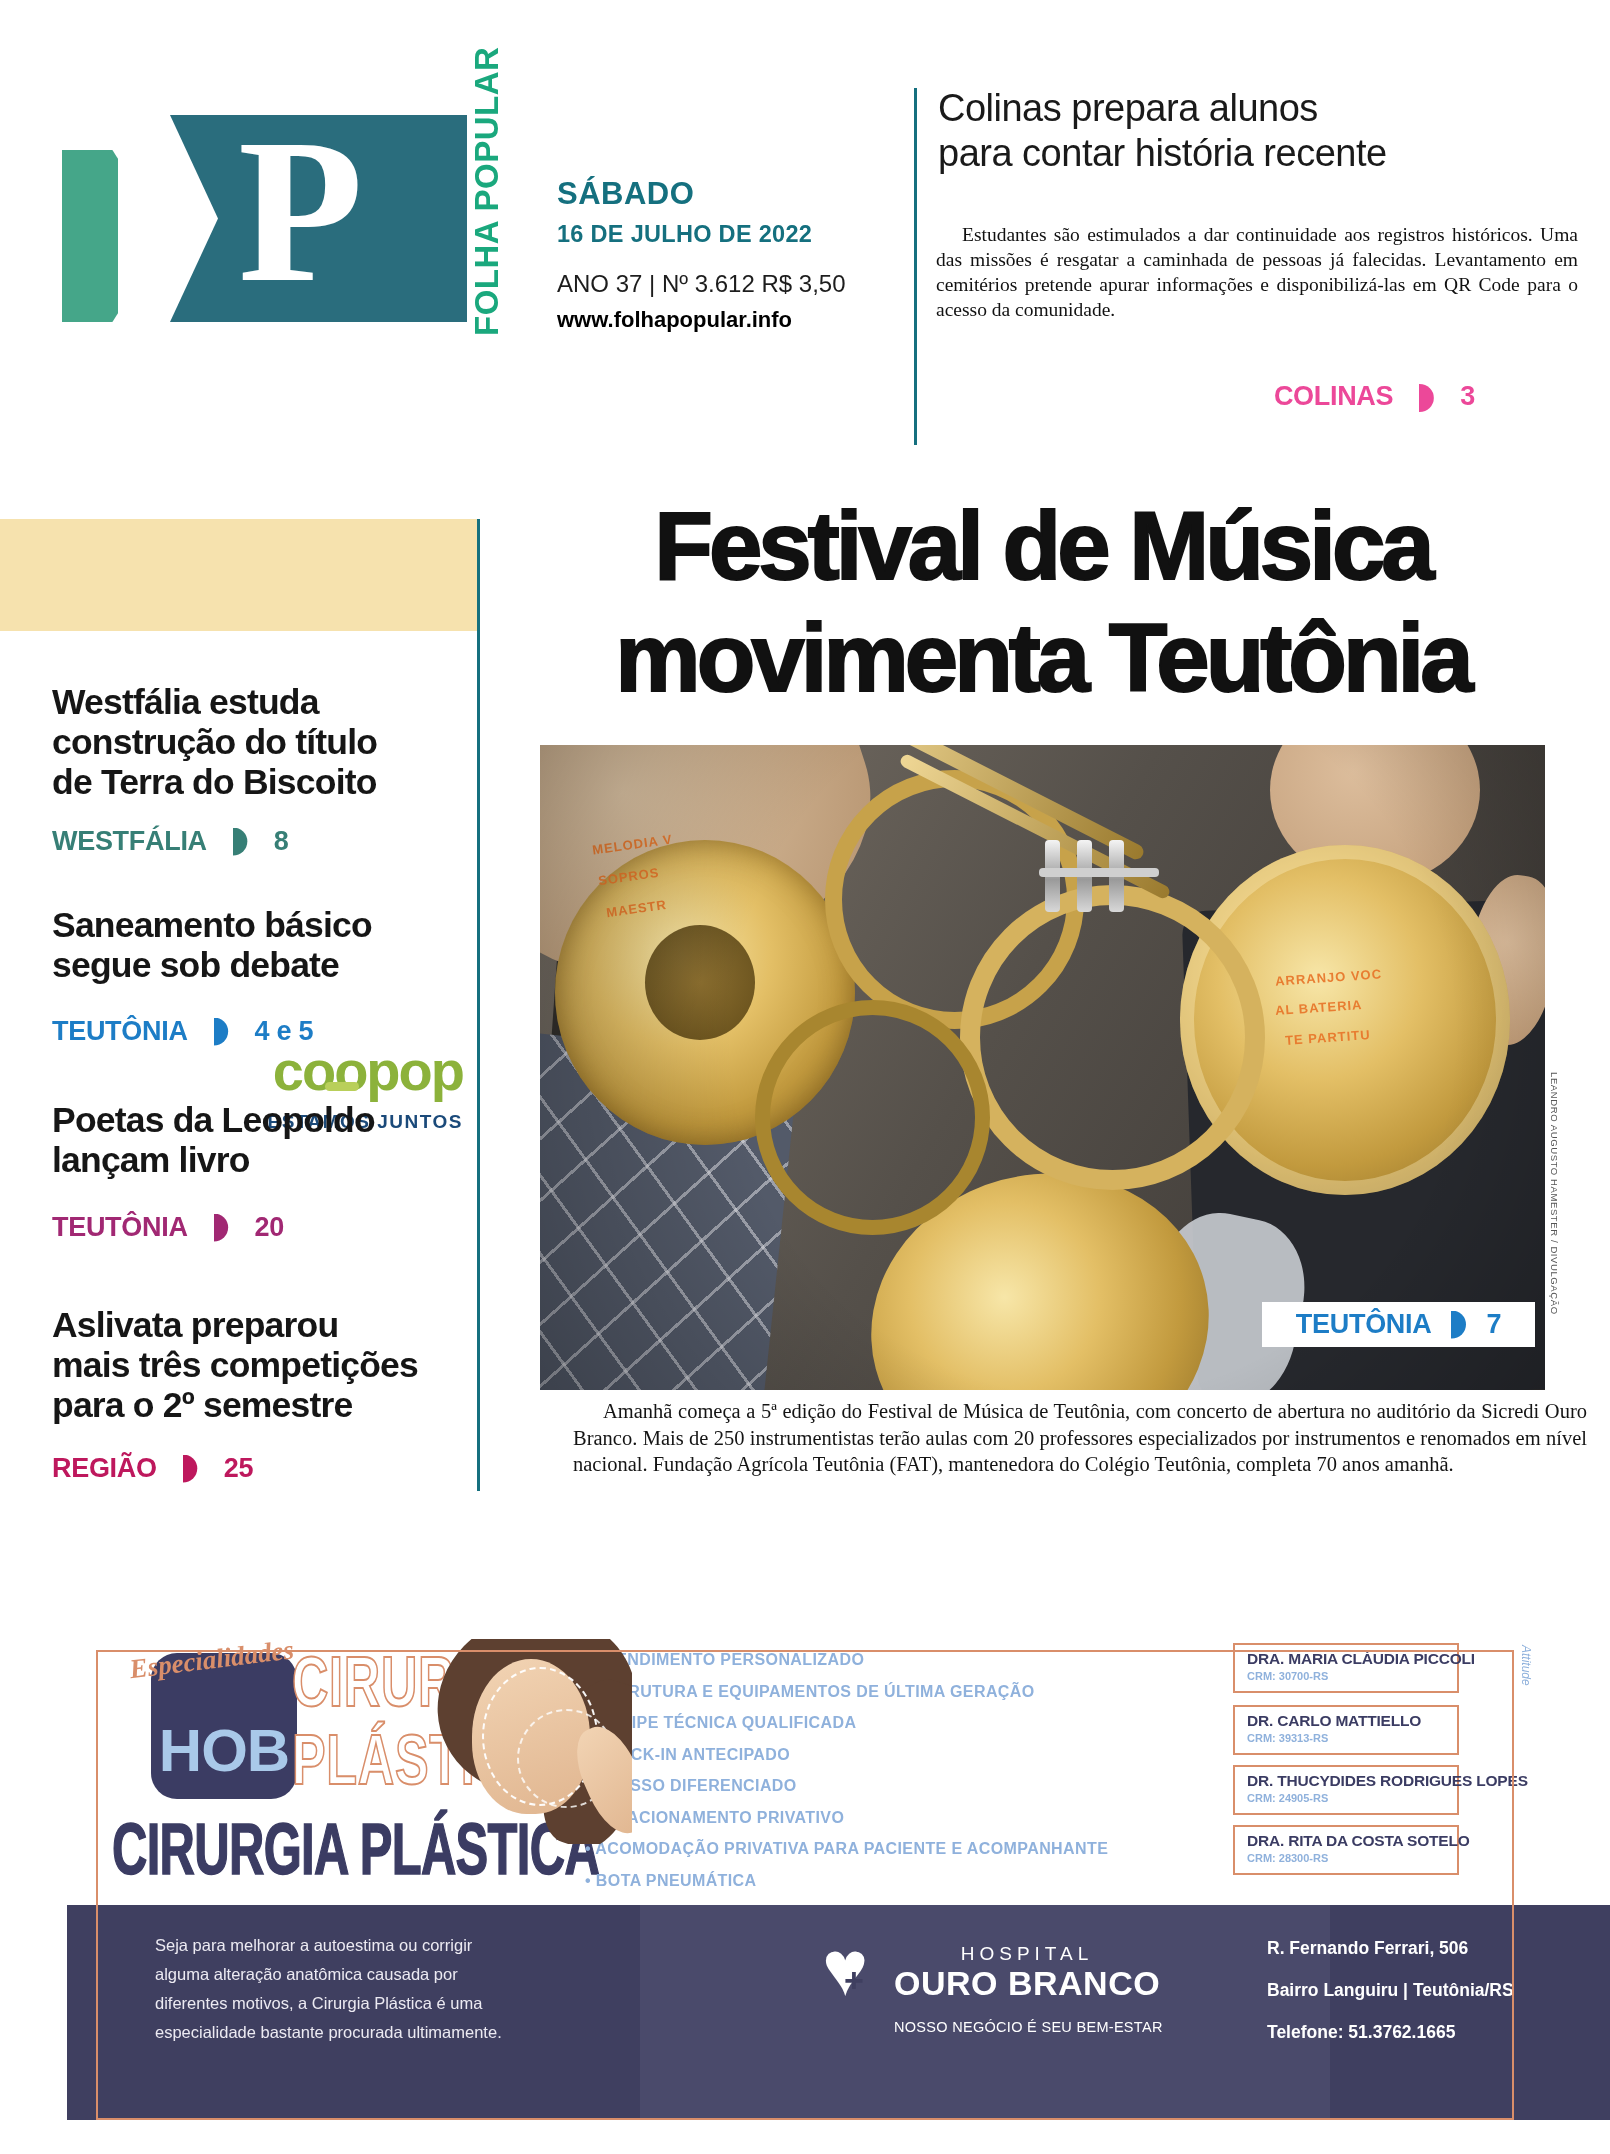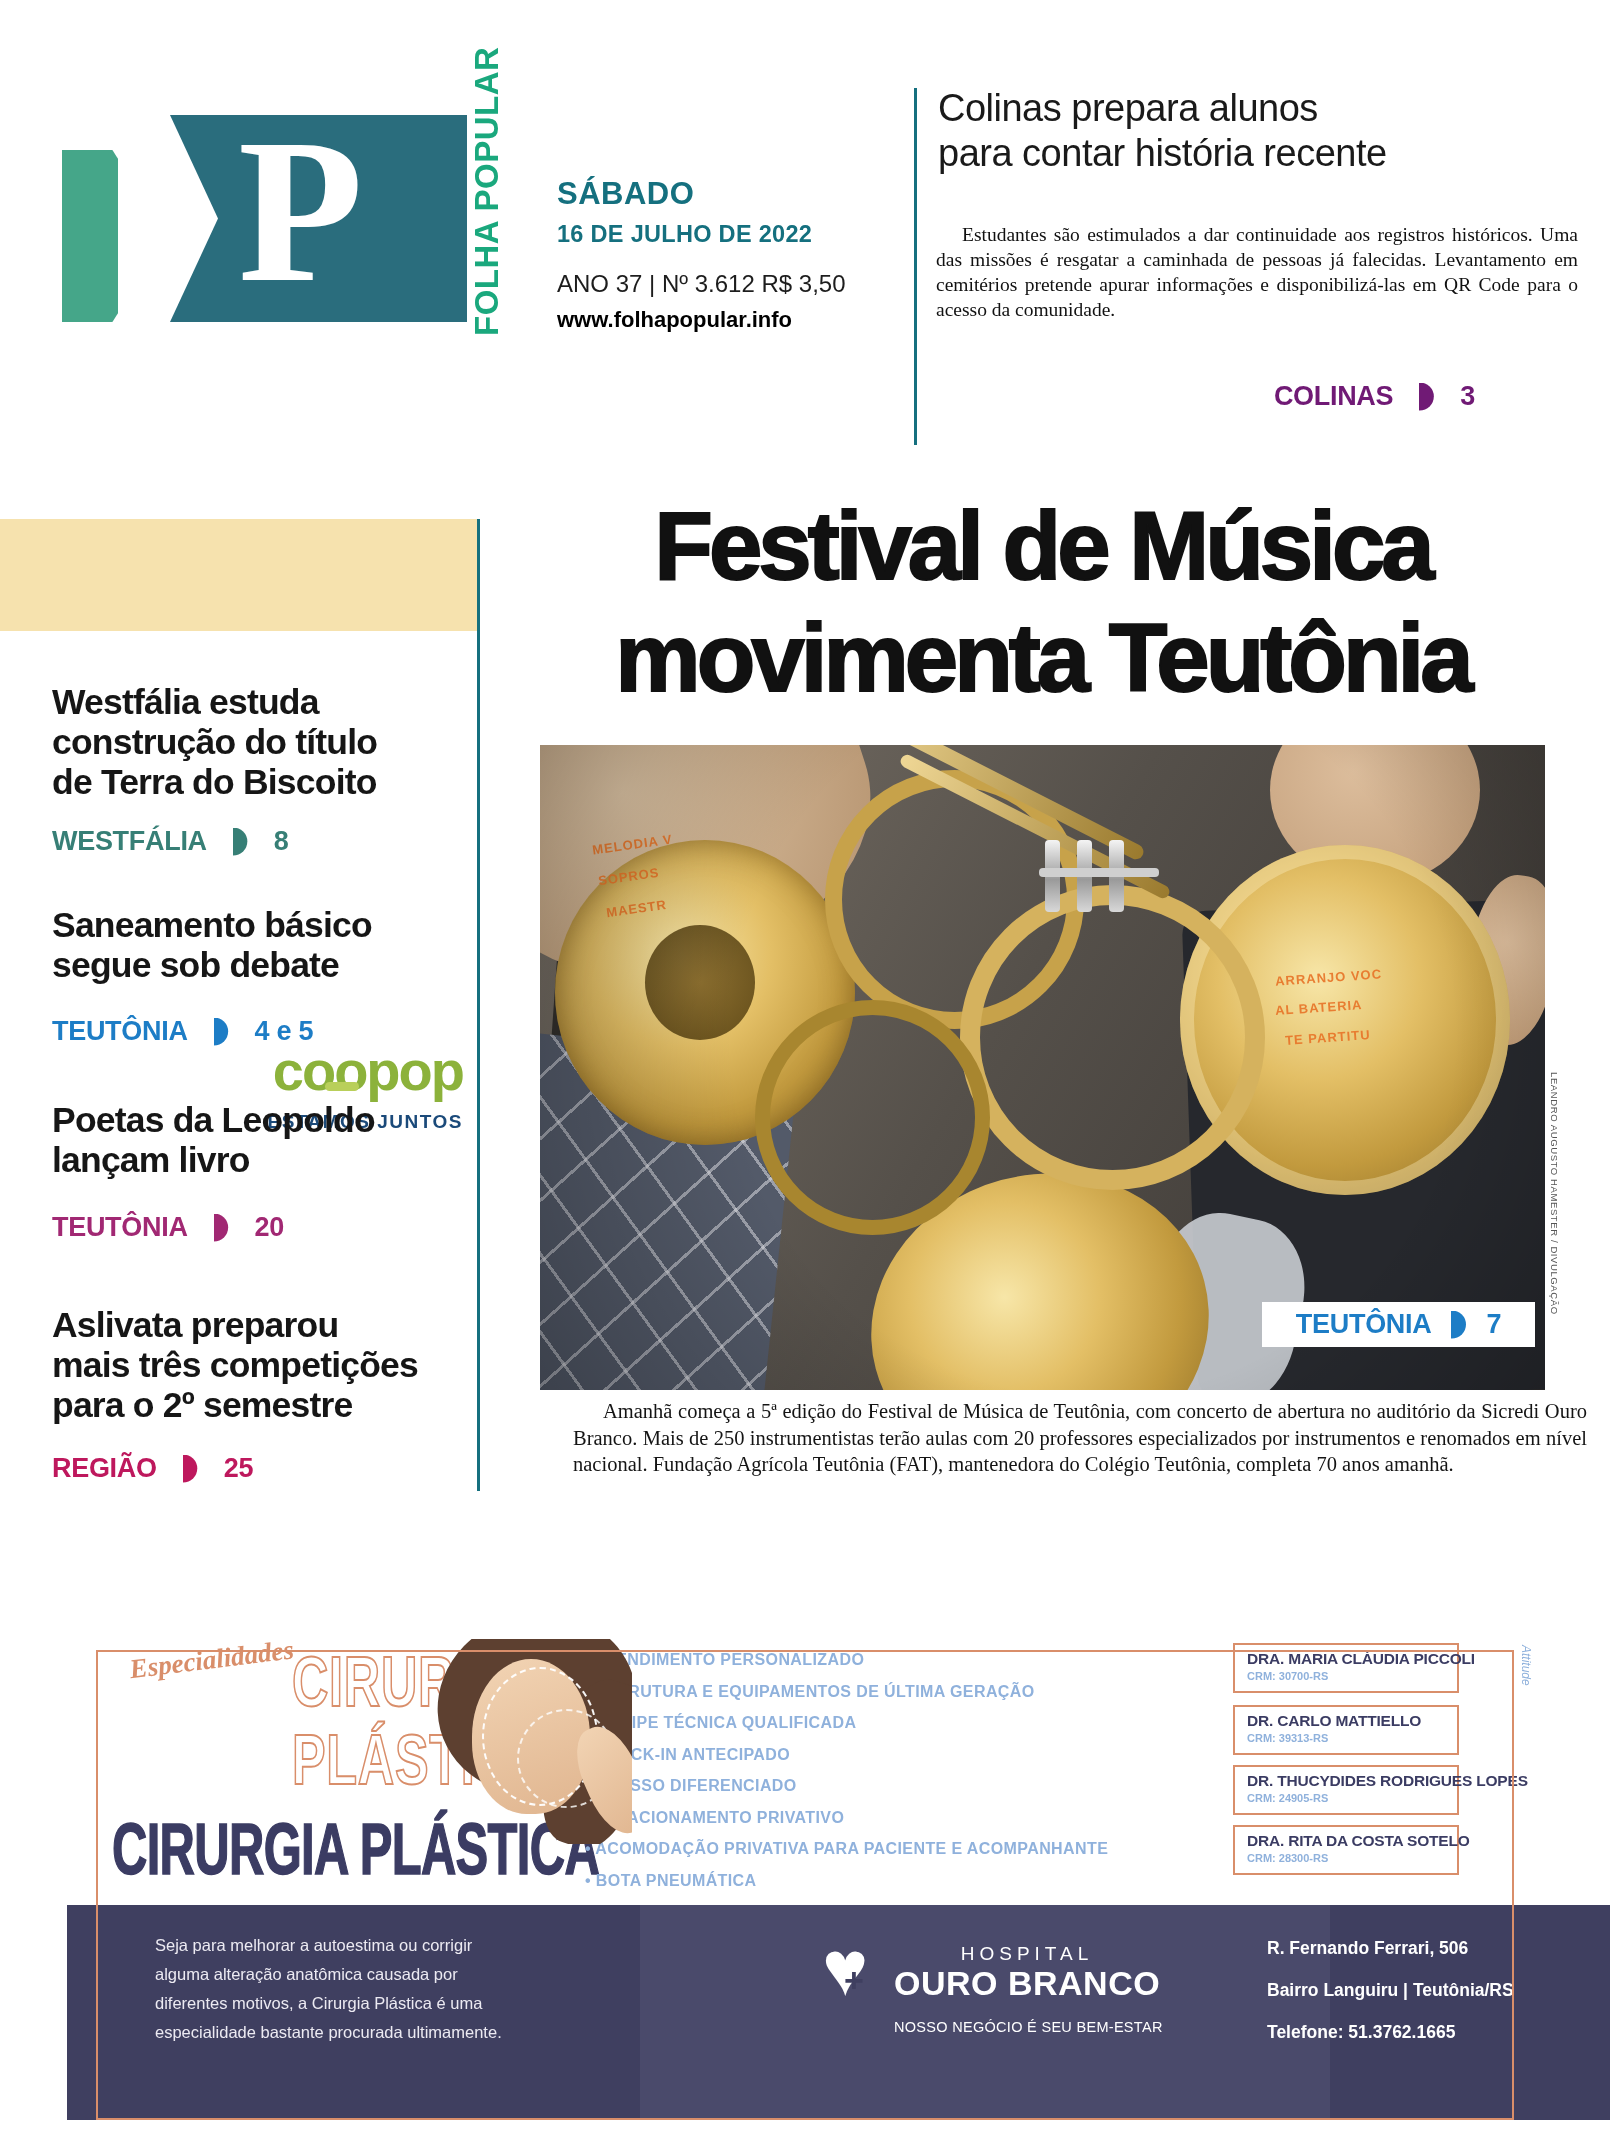--- a/index.html
+++ b/index.html
@@ -170,21 +170,21 @@
     <div class="abs m-ed">ANO 37 | Nº 3.612 R$ 3,50</div>
     <div class="abs m-web">www.folhapopular.info</div>
 
     <div class="abs vline v1"></div>
   </header>
 
   <section>
     <div class="abs t-head">Colinas prepara alunos
 para contar história recente</div>
     <div class="abs t-body">Estudantes são estimulados a dar continuidade aos registros históricos. Uma das missões é resgatar a caminhada de pessoas já falecidas. Levantamento em cemitérios pretende apurar informações e disponibilizá-las em QR Code para o acesso da comunidade.</div>
-    <div class="abs tagrow t-tag" style="color: #701a75;">
+    <div class="abs tagrow t-tag" style="color: #ec4899; align-items: flex-end;">
       <span>COLINAS</span>
       <span class="mk"></span>
       <span>3</span>
     </div>
   </section>
 
   <aside>
     <div class="abs c-band" style="background-color: rgb(246, 226, 174);">
       <div class="abs c-brand" style="color: rgb(140, 178, 59);">coopop</div>
       <div class="abs c-link"></div>
@@ -273,20 +273,23 @@
 
     <div class="abs f-caption">Amanhã começa a 5ª edição do Festival de Música de Teutônia, com concerto de abertura no auditório da Sicredi Ouro Branco. Mais de 250 instrumentistas terão aulas com 20 professores especializados por instrumentos e renomados em nível nacional. Fundação Agrícola Teutônia (FAT), mantenedora do Colégio Teutônia, completa 70 anos amanhã.</div>
   </main>
 
   <section class="abs ad">
     <div class="abs ad-border"></div>
 
     <div class="abs ad-wm">CIRURGIA
 PLÁSTICA</div>
 
+    <div class="abs hob-box" style="background-color: rgb(59, 60, 99);">
+      <span class="hob-txt">HOB</span>
+    </div>
     <div class="abs hob-script" style="color: rgb(217, 142, 106);">Especialidades</div>
 
     <div class="abs face">
       <div class="hair1"></div>
       <div class="hair2"></div>
       <div class="skin"></div>
       <div class="dash1"></div>
       <div class="dash2"></div>
       <div class="fhand"></div>
     </div>

